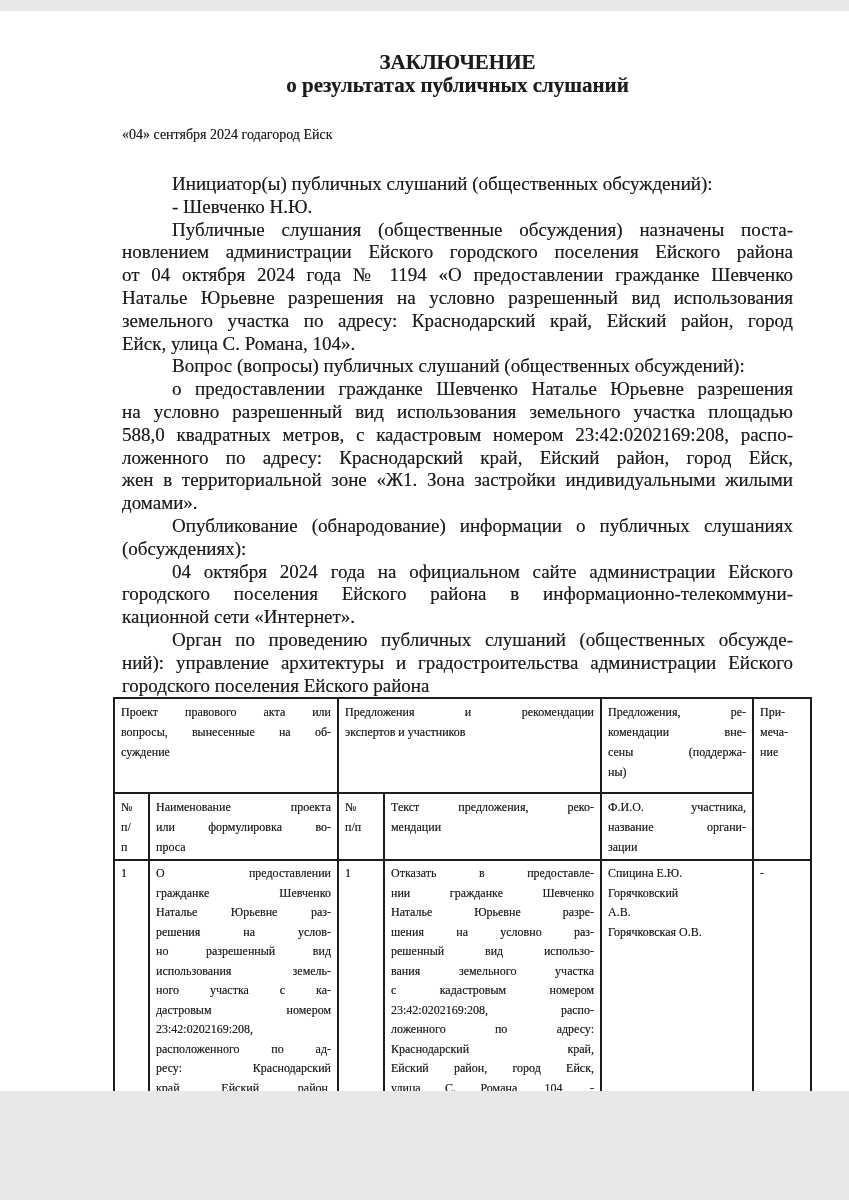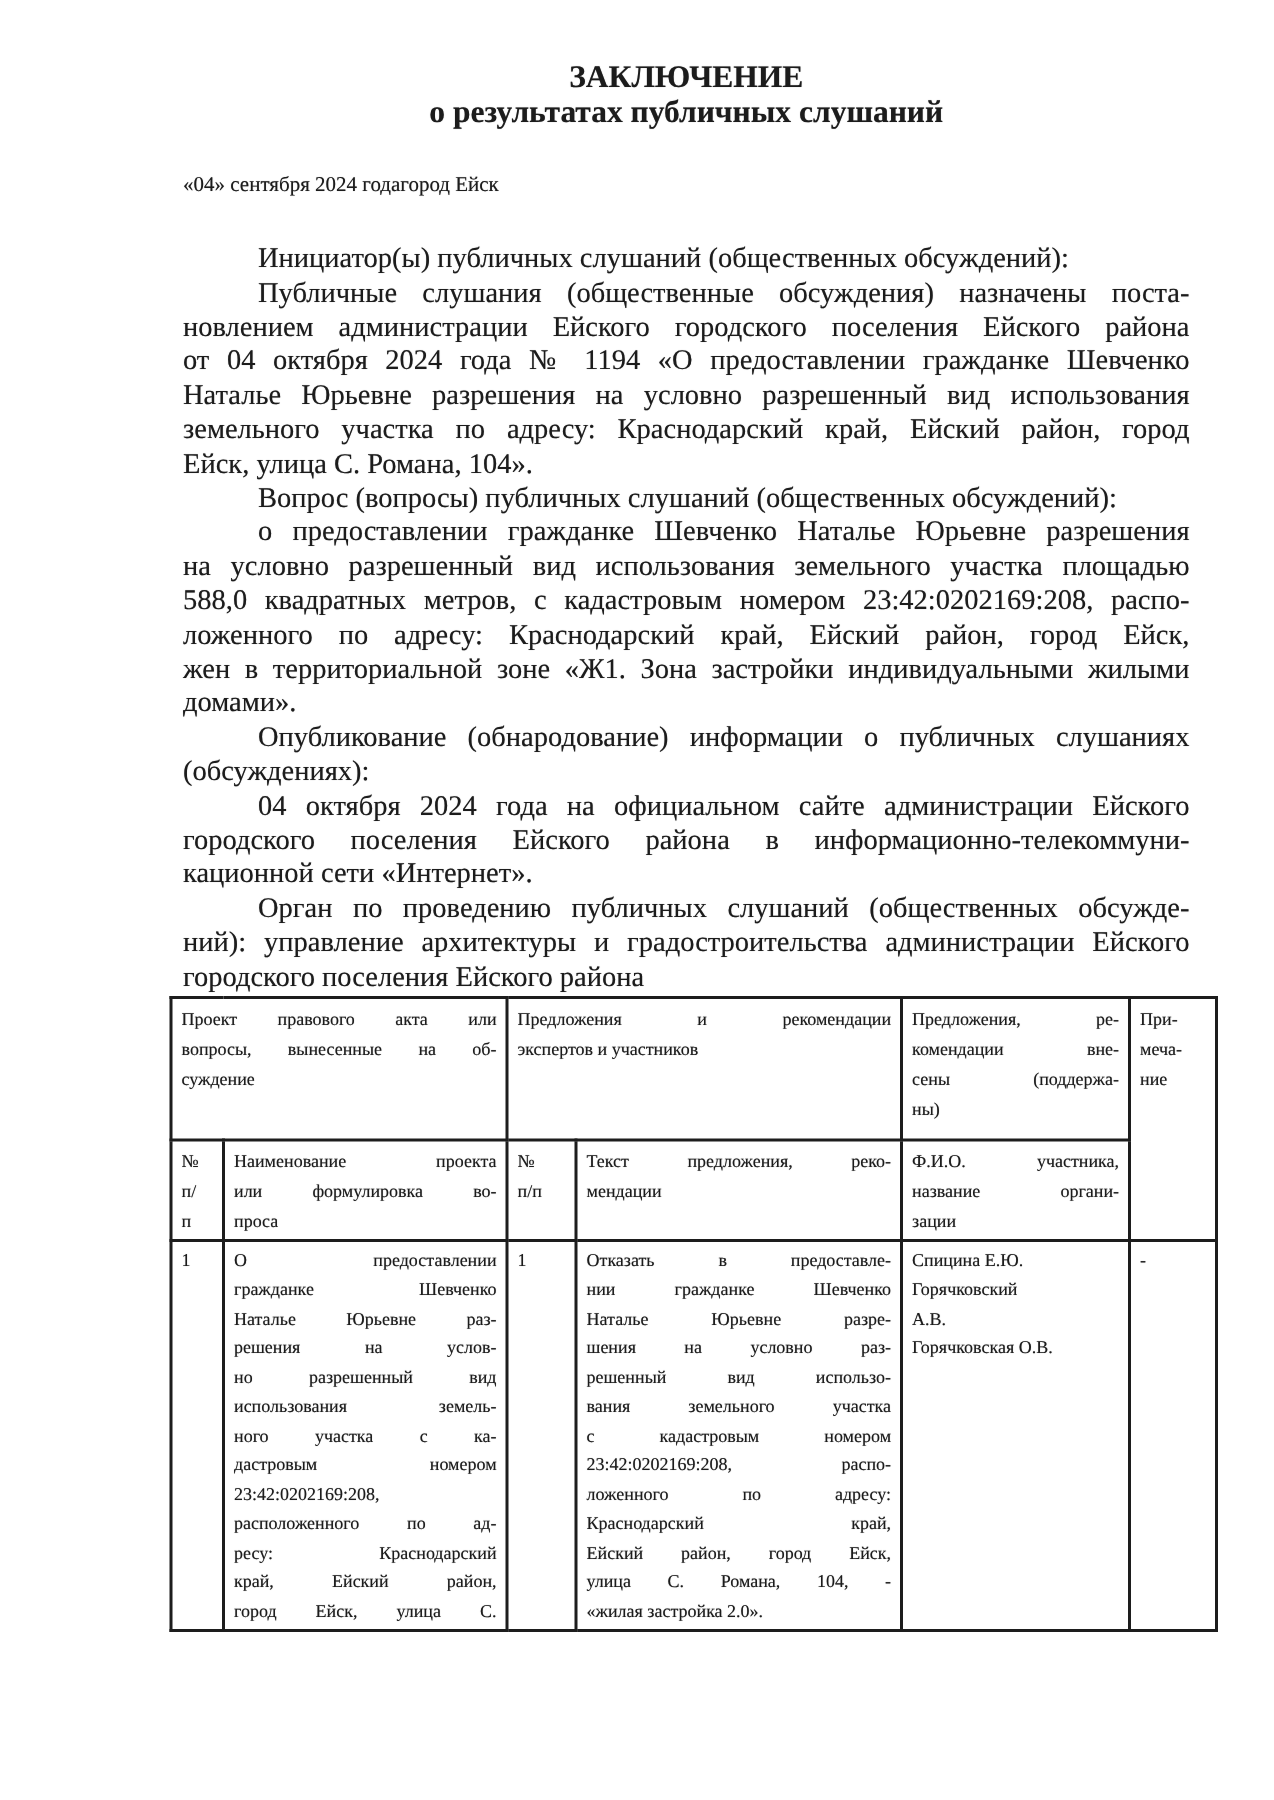--- a/index.html
+++ b/index.html
@@ -1,19 +1,19 @@
 <!DOCTYPE html>
 <html lang="ru"><head>
 <meta charset="utf-8">
 <style>
   html,body { margin:0; padding:0; background:#e8e8e8; }
   .page {
     position:relative;
-    width:849px; height:1200px;
-    margin:0 auto;
+    width:849px; height:1080px;
+    margin:11px auto;
     background:#ffffff;
     box-sizing:border-box;
     padding:40px 56px 0 122px;
     font-family:"Liberation Serif","DejaVu Serif",serif;
     color:#1c1c1c;
     overflow:hidden;
     text-shadow:0 0 0.5px rgba(20,20,20,0.55);
   }
   
   .title-block { text-align:center; }
@@ -73,20 +73,23 @@
   </div>
 
   <div class="date-row">
     <span>«04» сентября 2024 года</span>
     <span>город Ейск</span>
   </div>
 
   <div class="doc-body" id="paragraphs">
       <div class="para">
         <div class="line lastl ind">Инициатор(ы) публичных слушаний (общественных обсуждений):</div>
+      </div>
+      <div class="para">
+        <div class="line lastl ind">- Шевченко Н.Ю.</div>
       </div>
       <div class="para">
         <div class="line ind">Публичные слушания (общественные обсуждения) назначены поста-</div>
         <div class="line">новлением администрации Ейского городского поселения Ейского района</div>
         <div class="line">от 04 октября 2024 года № 1194 «О предоставлении гражданке Шевченко</div>
         <div class="line">Наталье Юрьевне разрешения на условно разрешенный вид использования</div>
         <div class="line">земельного участка по адресу: Краснодарский край, Ейский район, город</div>
         <div class="line lastl">Ейск, улица С. Романа, 104».</div>
       </div>
       <div class="para">

